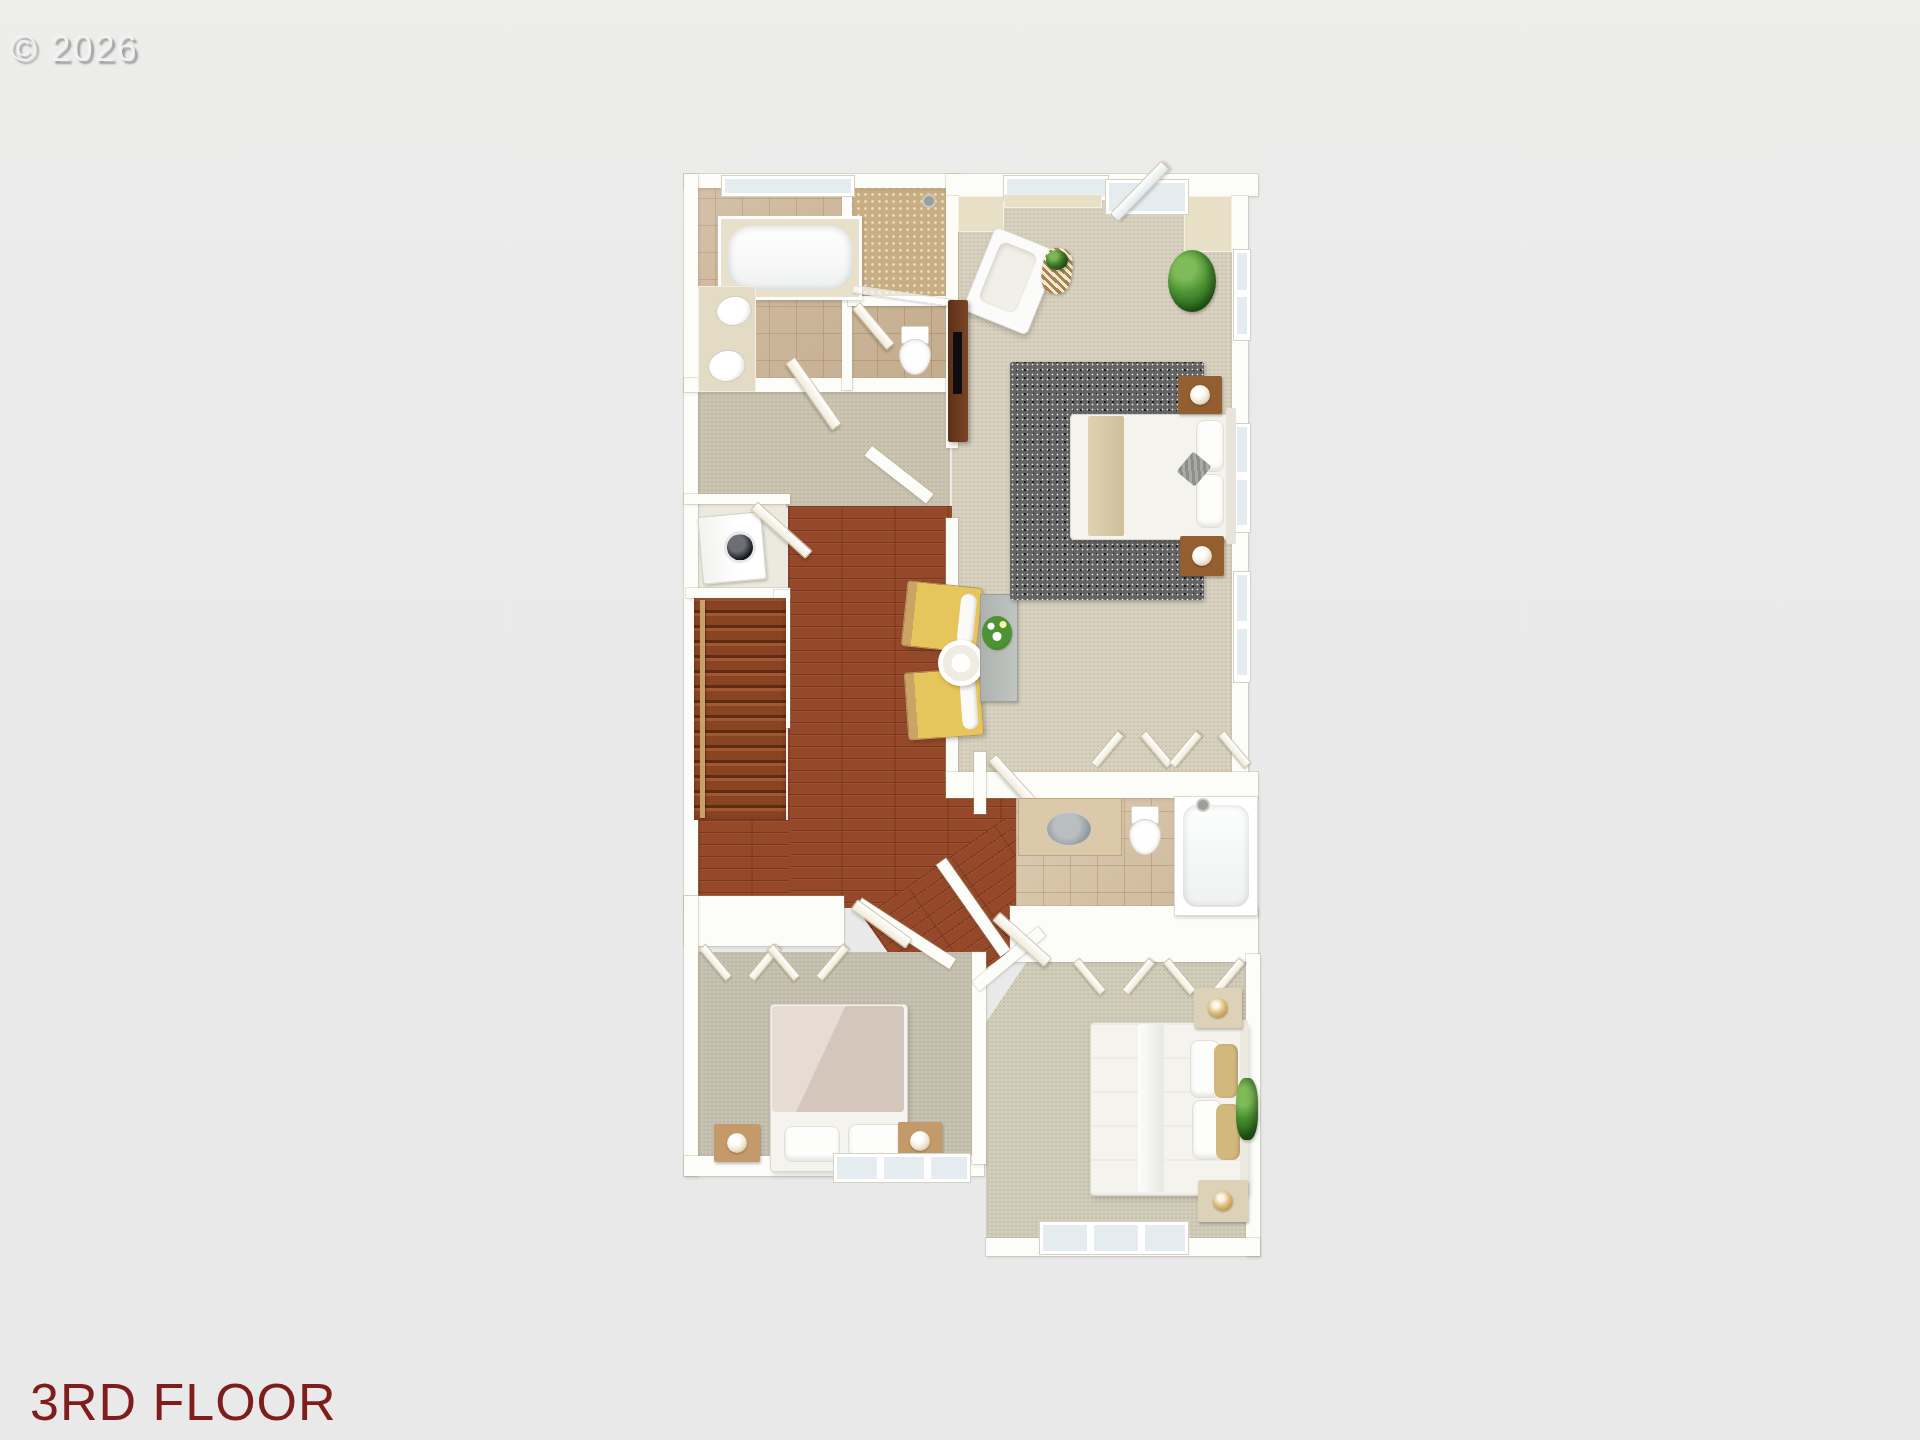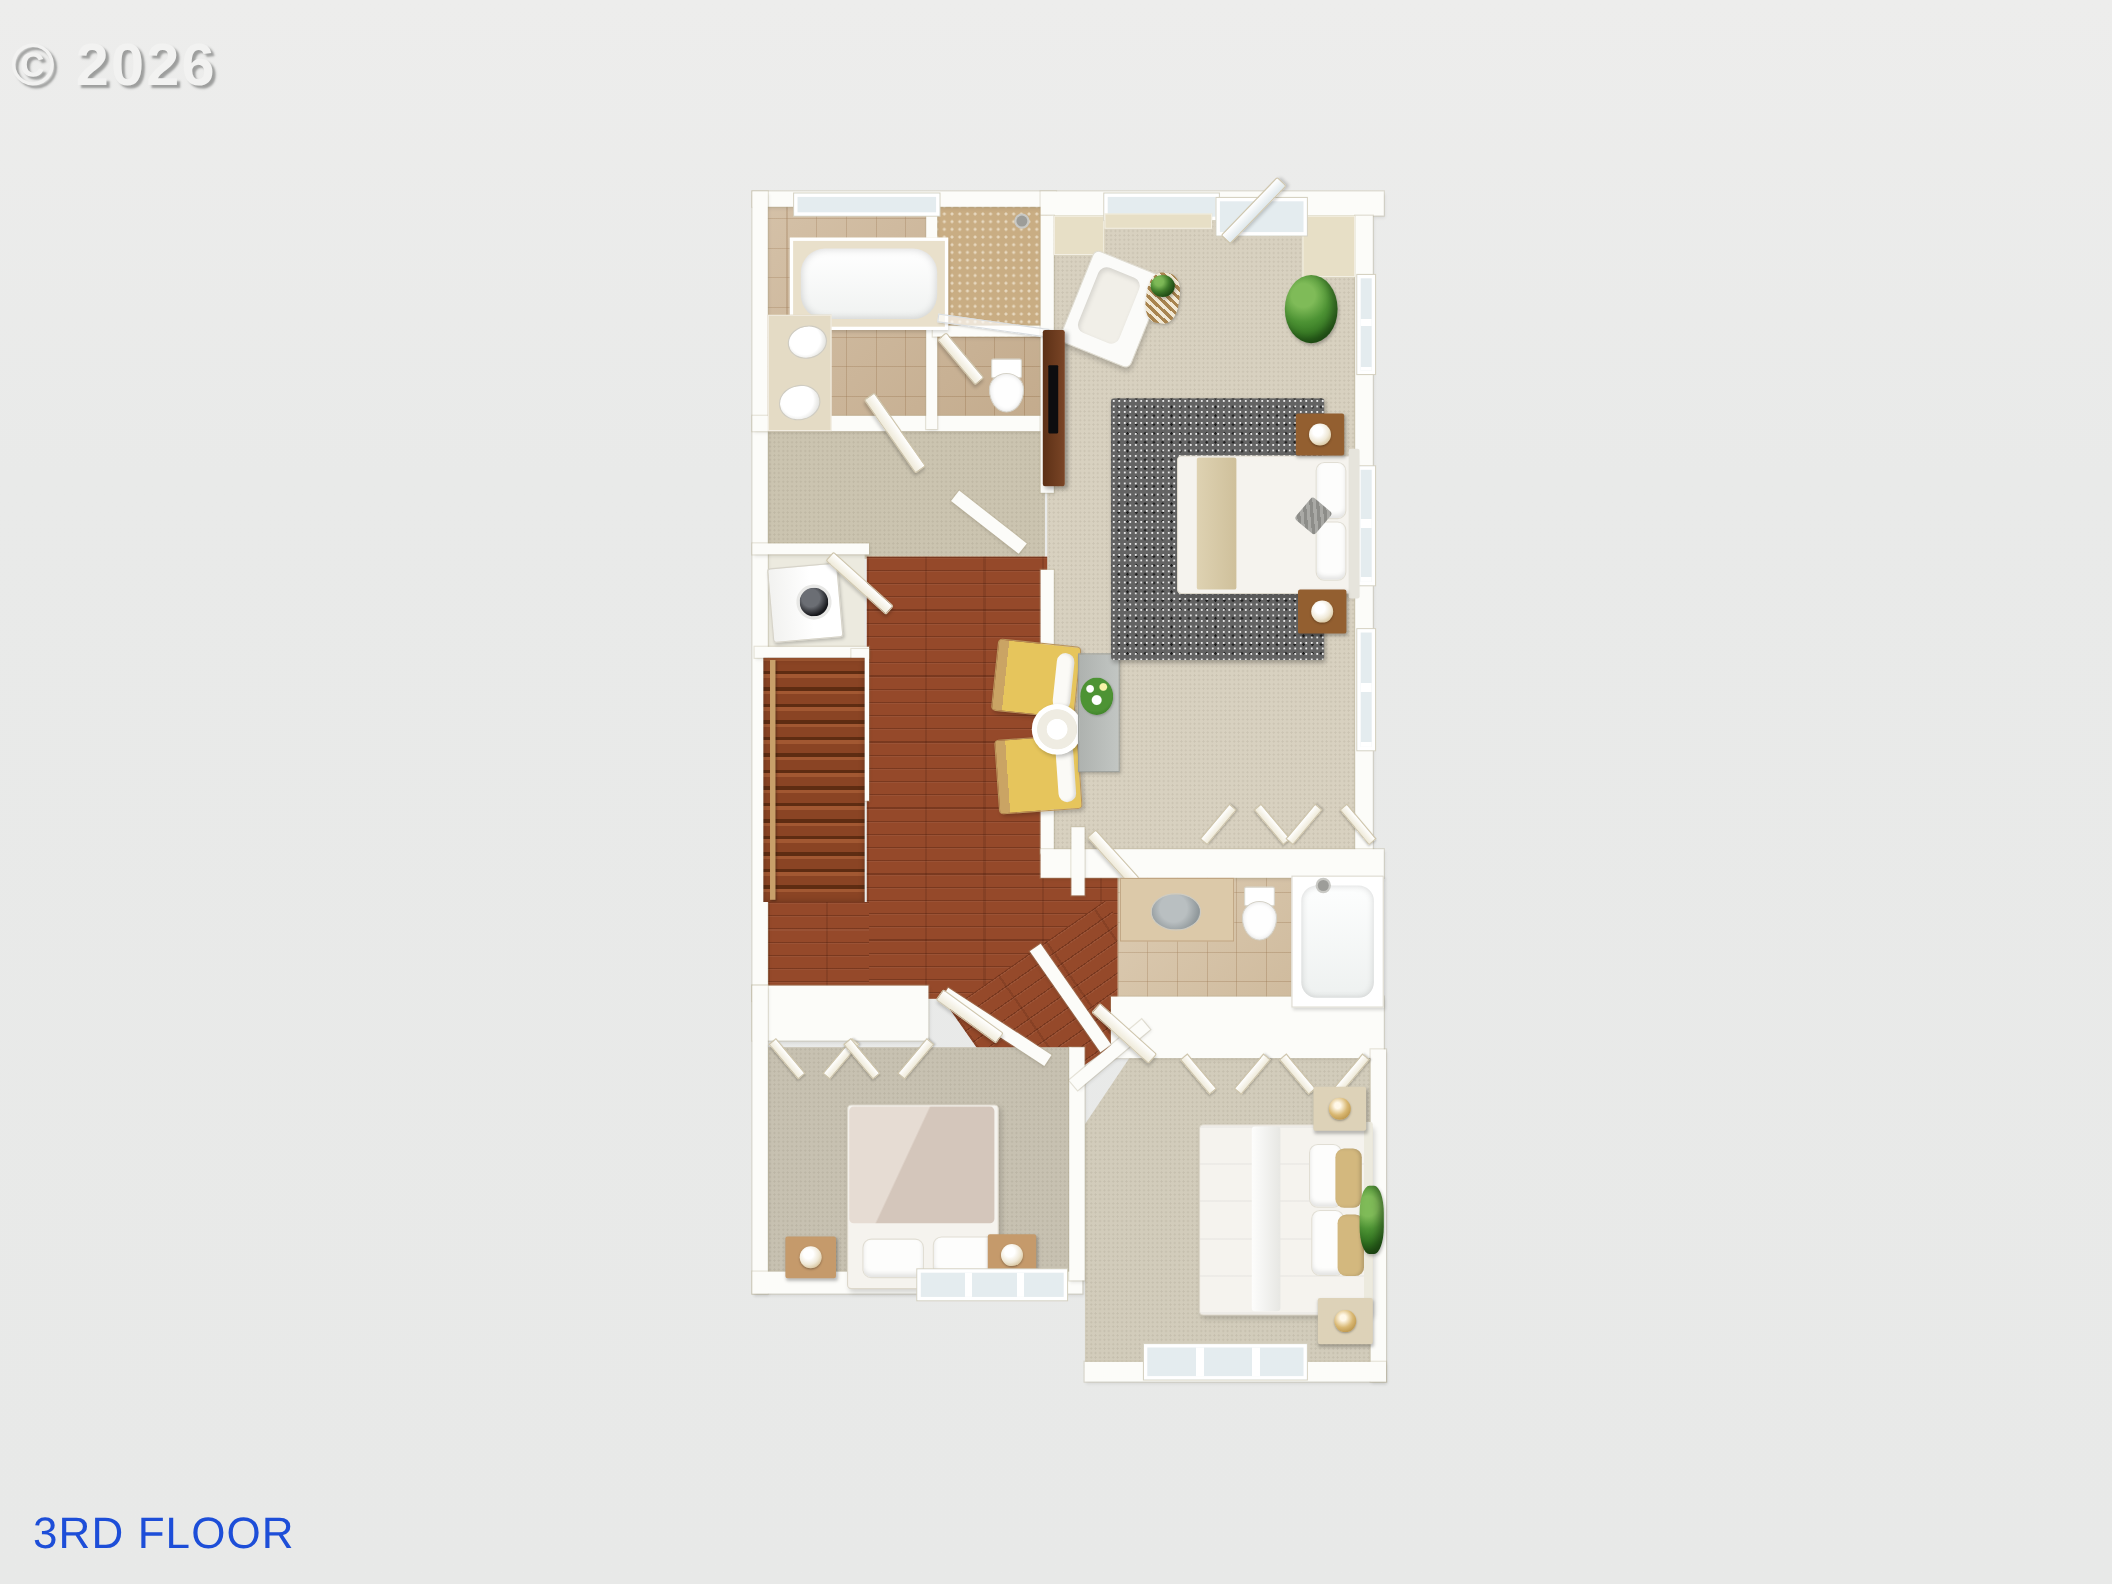--- a/index.html
+++ b/index.html
@@ -48,22 +48,22 @@
         border-radius:50% 50% 50% 50%/42% 42% 58% 58%;box-shadow:inset 0 0 4px rgba(0,0,0,.12)}
   .plant{position:absolute;border-radius:50%;
         background:radial-gradient(circle at 35% 30%,#7fbb58 0 20%,#4d9334 45%,#2e6f1e 75%,#235a16 100%);
         box-shadow:inset -4px -4px 8px rgba(0,0,0,.35),1px 2px 3px rgba(0,0,0,.25)}
   .sink{position:absolute;background:radial-gradient(circle at 45% 40%,#ffffff 55%,#dededa 80%,#c4c4c0 100%);
         border:1px solid #cfccc2;border-radius:50%}
   .chair-y{position:absolute;background:linear-gradient(90deg,#caa464 0 9px,#e6c55c 9px);border:1px solid #b9945a;border-radius:4px;
         box-shadow:2px 2px 4px rgba(0,0,0,.22)}
   .chair-y::after{content:"";position:absolute;right:4px;top:6px;bottom:6px;width:16px;background:#fbfaf6;border-radius:8px;
         box-shadow:inset -2px 0 3px rgba(0,0,0,.12)}
-  .label{position:absolute;color:#1d4ed8;font-size:40px;letter-spacing:1px}
-  .mark{position:absolute;color:#f2f2f1;font-size:54px;font-weight:bold;letter-spacing:2px;text-shadow:3px 3px 2px #9d9e9d}
+  .label{position:absolute;color:#7f1d1d;font-size:52px;letter-spacing:1px}
+  .mark{position:absolute;color:#f2f2f1;font-size:36px;font-weight:normal;letter-spacing:2px;text-shadow:3px 3px 2px #9d9e9d}
   .tubwrap{position:absolute;background:#e9e0cb;border:3px solid #fff;box-shadow:1px 2px 3px rgba(0,0,0,.15)}
   .tubwrap::before{content:"";position:absolute;inset:7px;background:linear-gradient(180deg,#ffffff,#f0f2f1);border-radius:22px;
         box-shadow:inset 0 0 8px rgba(0,0,0,.18)}
   .tub2{position:absolute;background:#fff;border:1px solid #dddacf;box-shadow:1px 2px 3px rgba(0,0,0,.15)}
   .tub2::before{content:"";position:absolute;inset:8px;background:linear-gradient(180deg,#fdfefe,#eef1f0);border-radius:14px;
         box-shadow:inset 0 0 7px rgba(0,0,0,.16)}
   .washer{position:absolute;background:linear-gradient(90deg,#f2f2f0,#ffffff 60%);border:1px solid #d6d3c9;border-radius:3px;
         box-shadow:1px 2px 3px rgba(0,0,0,.2)}
   .washer::after{content:"";position:absolute;right:7px;top:50%;transform:translateY(-50%);width:26px;height:26px;border-radius:50%;
         background:radial-gradient(circle at 40% 35%,#6b6e74 0 35%,#17181c 70%);border:3px solid #e8e8e6}

